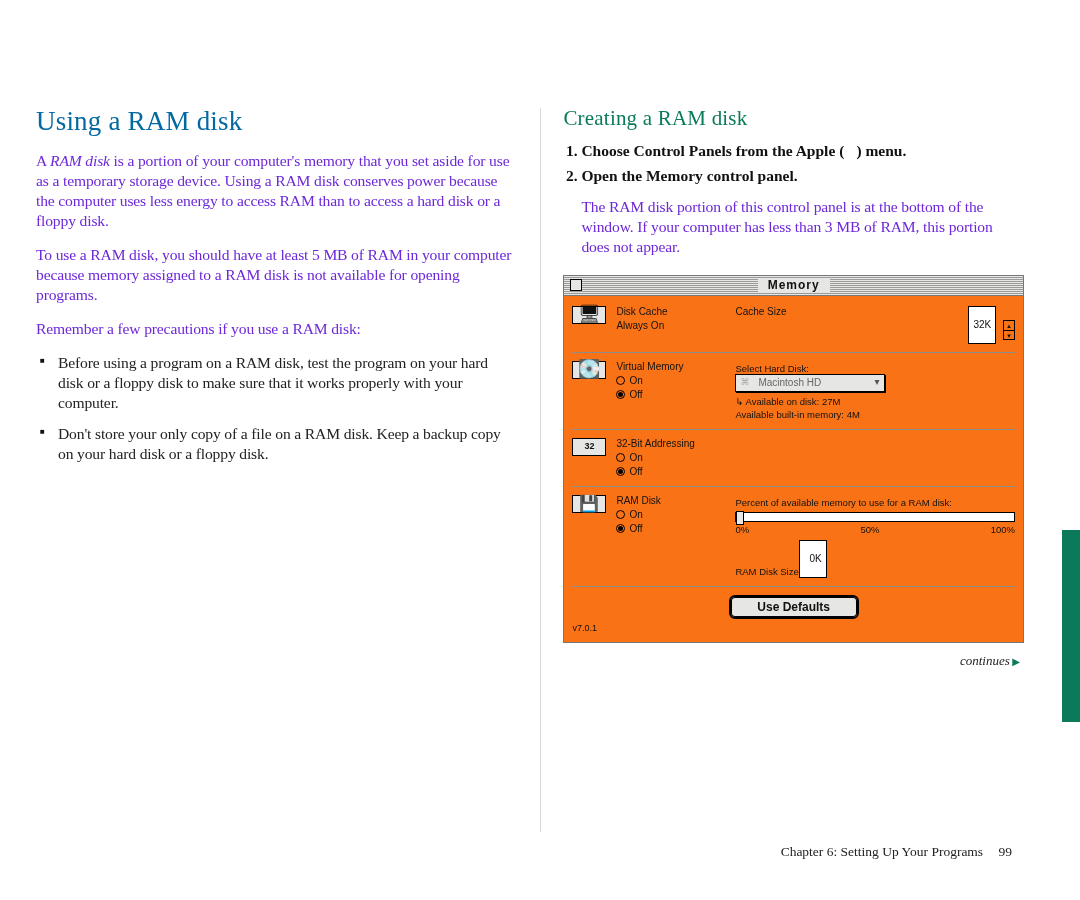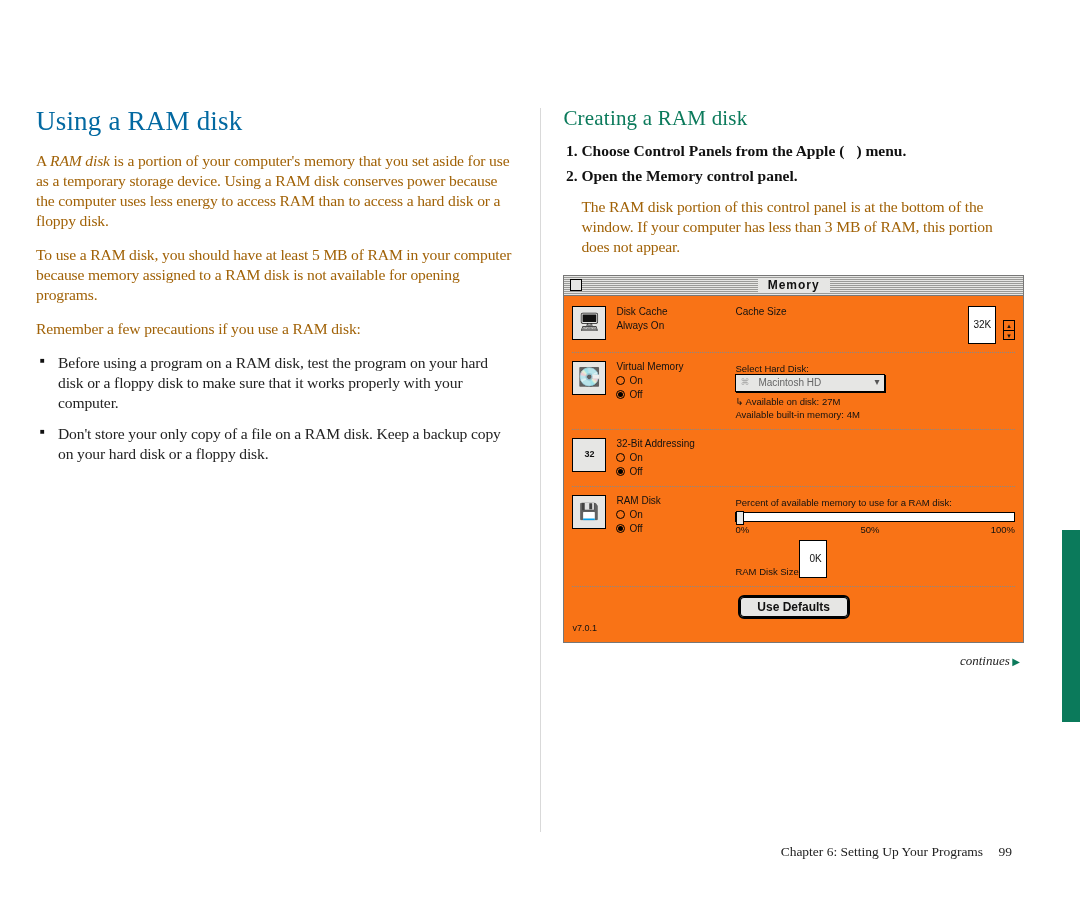--- a/index.html
+++ b/index.html
@@ -35,21 +35,21 @@
     font-weight: 400;
     font-size: 21px;
     color: #0b7a5b;
     margin-bottom: 10px;
     letter-spacing: 0.2px;
   }
   p.body {
     font-size: 15.6px;
     line-height: 1.28;
     margin-bottom: 14px;
-    color: #a16207;
+    color: #6d28d9;
     letter-spacing: -0.15px;
   }
   p.body .ital { font-style: italic; }
   ol.steps {
     list-style: decimal;
     padding-left: 18px;
     margin-bottom: 10px;
   }
   ol.steps li {
     font-weight: 700;
@@ -159,21 +159,21 @@
   .panel-row {
     display: flex;
     align-items: flex-start;
     padding: 4px 0;
   }
   .panel-sep {
     border-top: 1px dotted #888;
     margin: 4px 0;
   }
   .panel-icon {
-    width: 34px; height: 34px;
+    width: 34px; height: 18px;
     border: 1px solid #000;
     background: #e6e6e4;
     display: flex; align-items: center; justify-content: center;
     font-size: 9px;
     margin-right: 10px;
     flex-shrink: 0;
   }
   .panel-icon.monitor::after { content: "🖥"; font-size: 18px; }
   .panel-icon.disk::after { content: "💽"; font-size: 18px; }
   .panel-icon.chip { font-weight:700; font-size:9px; }
@@ -232,21 +232,21 @@
     margin-top: 4px;
   }
   .slider .thumb {
     position: absolute; left: 0; top: -2px; width: 8px; height: 14px;
     background: #e6e6e4; border: 1px solid #000;
   }
   .ticks { display:flex; justify-content:space-between; font-size:9.5px; margin-top:2px; }
   .use-defaults {
     display: block;
     margin: 8px auto 2px auto;
-    width: 112px;
+    width: 130px;
     text-align: center;
     border: 2px solid #000;
     border-radius: 6px;
     padding: 3px 0;
     font-weight: 700;
     font-size: 12px;
     background: #e6e6e4;
     box-shadow: 0 0 0 1px #000 inset;
   }
   .ver { font-size: 9px; margin-top: 4px; }

